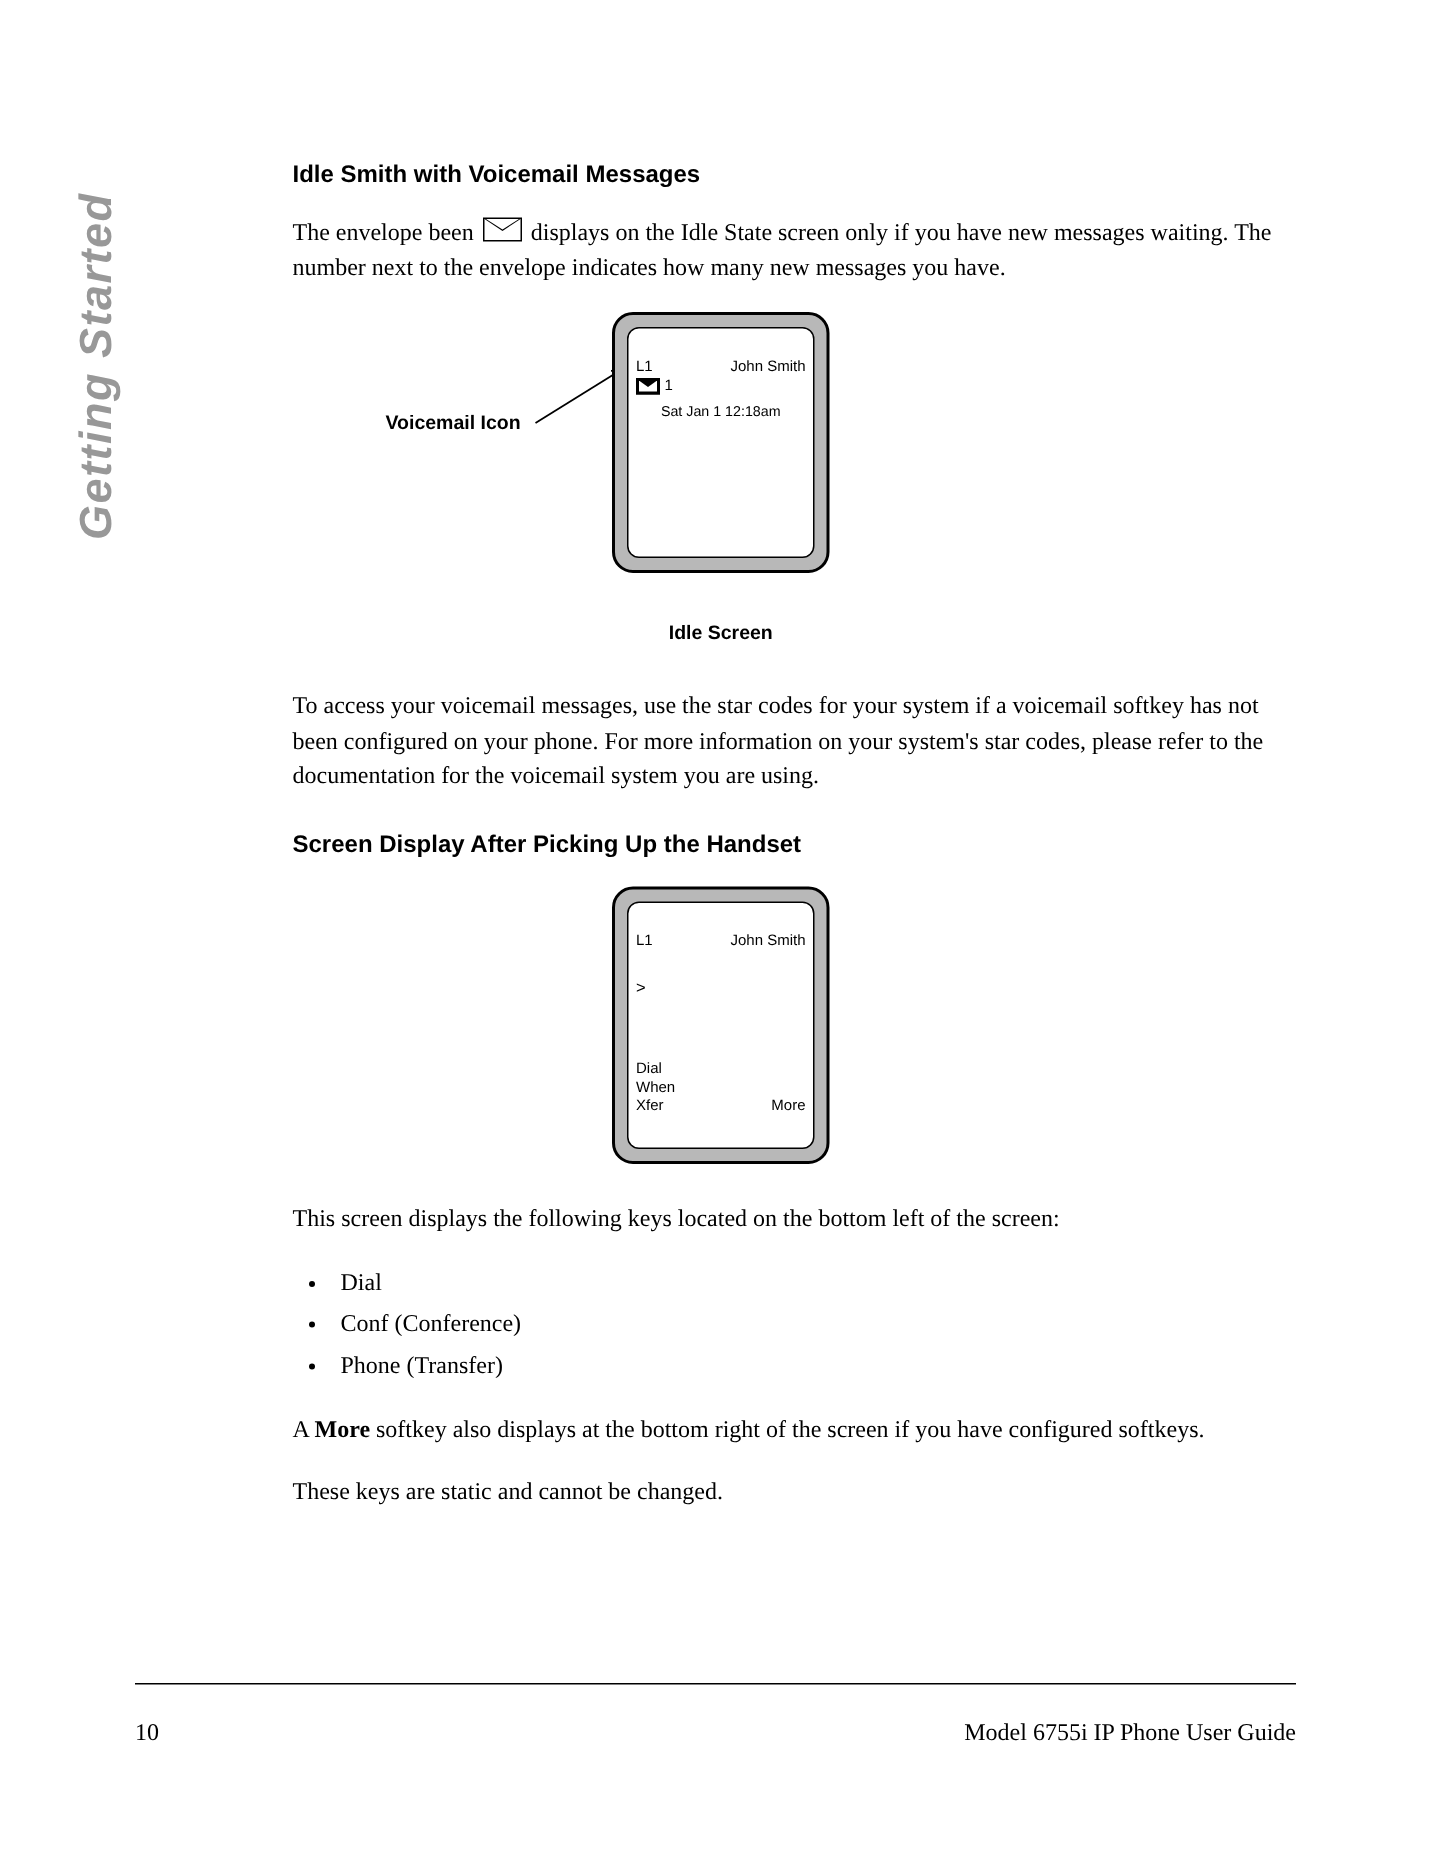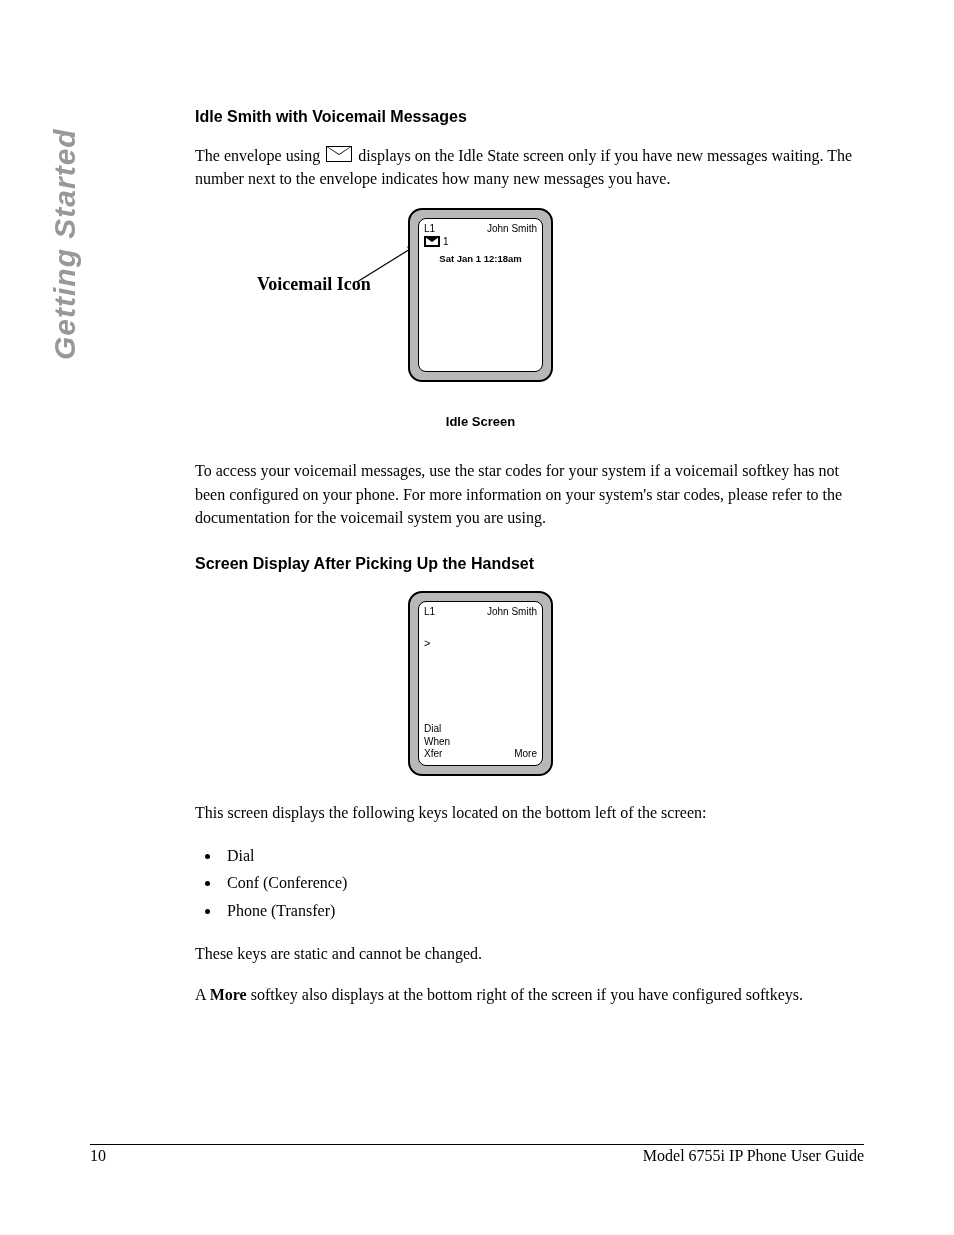--- a/index.html
+++ b/index.html
@@ -102,21 +102,21 @@
   }
   .phone-inner {
     position: absolute;
     left: 8px; right: 8px; top: 8px; bottom: 8px;
     background: #fff;
     border: 1px solid #000;
     border-radius: 8px;
     box-sizing: border-box;
     font-family: Arial, Helvetica, sans-serif;
     font-size: 10px;
-    padding: 4px 5px;
+    padding: 20px 5px;
   }
   .row-top {
     display: flex;
     justify-content: space-between;
   }
   .row-vm {
     display: flex;
     align-items: center;
     gap: 3px;
     margin-top: 2px;
@@ -139,27 +139,26 @@
     left: 0; right: 0; top: 0;
     border-left: 7px solid transparent;
     border-right: 7px solid transparent;
     border-top: 5px solid #000;
     z-index: 2;
   }
   .row-dt {
     text-align: center;
     margin-top: 6px;
     font-size: 9.5px;
+  }
+  .callout-label {
+    position: absolute;
+    font-family: Liberation Sans, sans-serif;
     font-weight: bold;
-  }
-  .callout-label {
-    position: absolute;
-    font-family: Liberation Serif, serif;
-    font-weight: bold;
-    font-size: 18px;
+    font-size: 13px;
     text-align: center;
   }
   .arrow-svg {
     position: absolute;
   }
   .caption {
     font-family: Arial, Helvetica, sans-serif;
     font-weight: bold;
     font-size: 13px;
     text-align: center;
@@ -204,41 +203,41 @@
     line-height: 1.7;
   }
   .bullets li { padding-left: 6px; }
 
   .footer {
     position: absolute;
     left: 90px;
     right: 90px;
     bottom: 70px;
     border-top: 1px solid #000;
-    padding-top: 2px;
+    padding-top: 24px;
     display: flex;
     justify-content: space-between;
     font-size: 16px;
   }
 
   .bold { font-weight: bold; }
 </style>
 </head>
 <body>
 
 <div class="side-tab-wrap">
   <div class="side-tab-inner">Getting Started</div>
 </div>
 
 <div class="content">
 
   <div class="h3">Idle Smith with Voicemail Messages</div>
 
   <p class="para">
-    <span>The envelope using </span>
+    <span>The envelope been </span>
     <span class="envelope-icon"></span>
     <span> displays on the Idle State screen only if you have new messages waiting. The number next to the envelope indicates how many new messages you have.</span>
   </p>
 
   <div class="figure">
     <div class="fig1-area">
       <div class="callout-label" style="left:62px; top:66px;">Voicemail Icon</div>
       <svg class="arrow-svg" style="left:160px; top:32px;" width="68" height="48">
         <defs>
           <marker id="ah1" markerWidth="8" markerHeight="8" refX="6" refY="3" orient="auto">
@@ -296,24 +295,24 @@
   </div>
 
   <p class="para">This screen displays the following keys located on the bottom left of the screen:</p>
 
   <ul class="bullets">
     <li>Dial</li>
     <li>Conf (Conference)</li>
     <li>Phone (Transfer)</li>
   </ul>
 
-  <p class="para">These keys are static and cannot be changed.</p>
-
   <p class="para">
     <span>A </span><span class="bold">More</span><span> softkey also displays at the bottom right of the screen if you have configured softkeys.</span>
   </p>
+
+  <p class="para">These keys are static and cannot be changed.</p>
 
 </div>
 
 <div class="footer">
   <span>10</span>
   <span>Model 6755i IP Phone User Guide</span>
 </div>
 
 </body></html>

